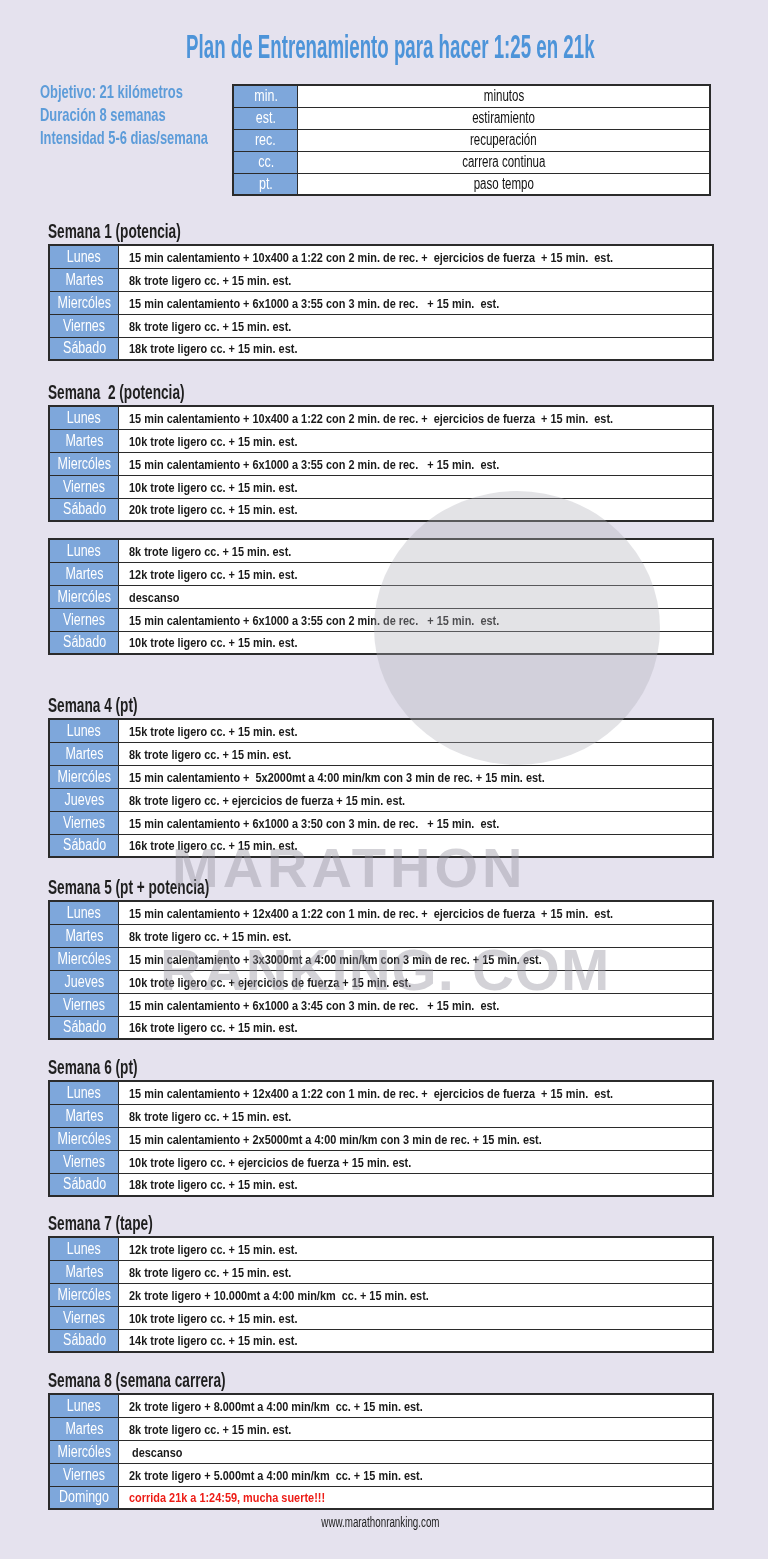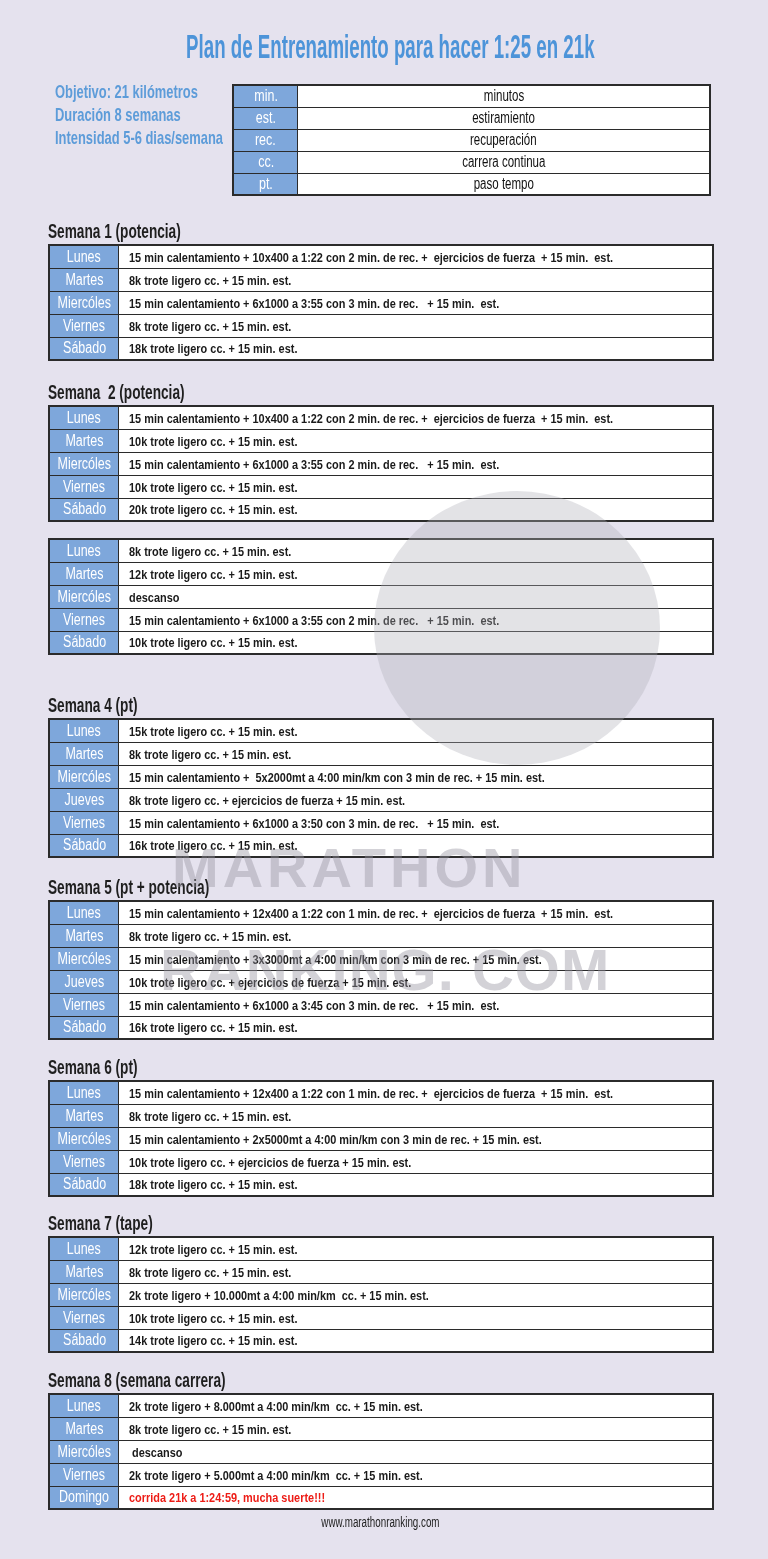--- a/index.html
+++ b/index.html
@@ -10,21 +10,21 @@
     position:relative;overflow:hidden;
   }
   .stage{position:absolute;left:0;top:0;width:768px;height:1559px;}
 
   
   .cond{display:inline-block;white-space:pre;font-weight:bold;transform-origin:0 50%;}
 
   .title-wrap{position:absolute;left:6px;top:27px;width:768px;text-align:center;z-index:1;}
   .title-wrap .cond{font-size:34px;line-height:38px;color:#4d94d9;transform:scaleX(0.55);transform-origin:50% 50%;}
 
-  .objective{position:absolute;left:55px;top:80px;z-index:1;}
+  .objective{position:absolute;left:40px;top:80px;z-index:1;}
   .objective .line{height:23px;}
   .objective .cond{font-size:19px;line-height:23px;color:#5d9cd9;transform:scaleX(0.68);}
 
   table{border-collapse:collapse;background:transparent;}
   .grid{border:2px solid #2b2b2b;}
   .grid td{border:1px solid #2b2b2b;padding:0;vertical-align:middle;background:#ffffff;}
 
   
   .legend{position:absolute;left:232px;top:84px;z-index:1;width:479px;}
   .legend tr{height:22px;padding-left:12px;}

